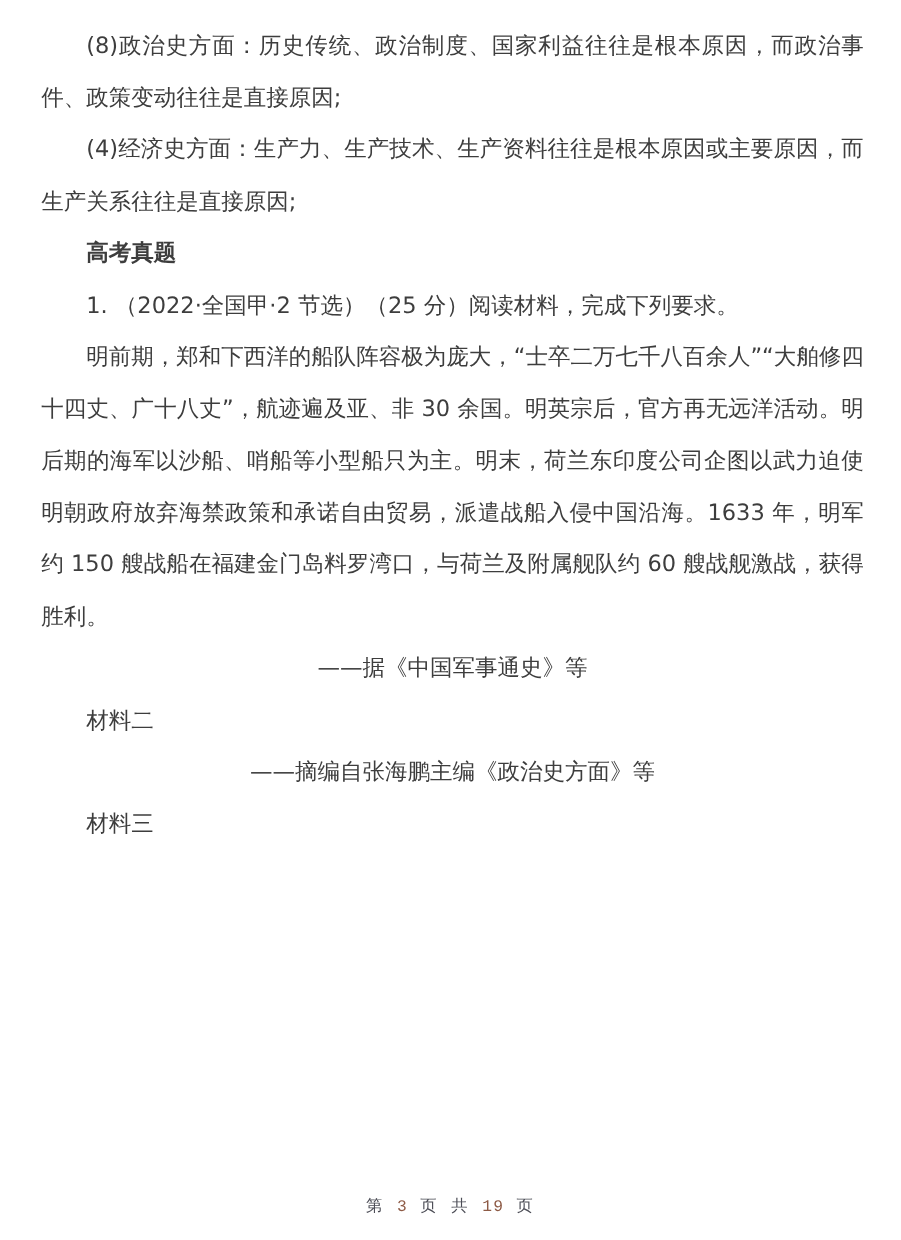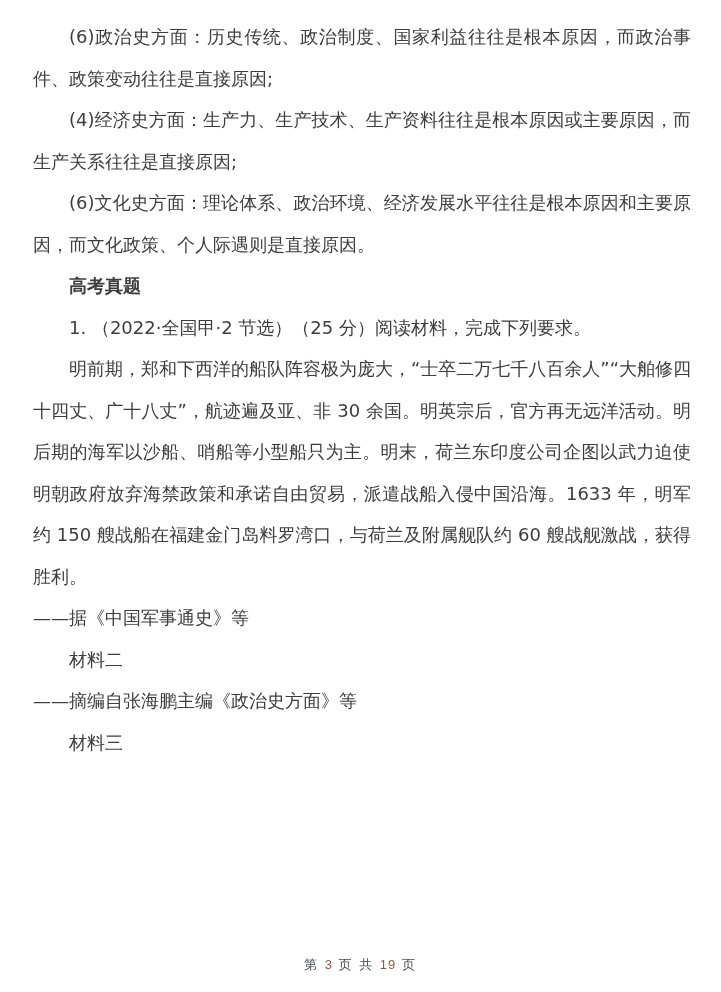--- a/index.html
+++ b/index.html
@@ -29,47 +29,46 @@
     word-break: break-all;
   }
   .indent {
     text-indent: 2em;
   }
   .heading {
     font-weight: bold;
     text-indent: 2em;
   }
   .source {
-    text-align: left;
+    text-align: center;
     text-indent: 0;
   }
   .footer {
     position: absolute;
     left: 0;
     bottom: 18px;
     width: 100%;
     text-align: center;
-    font-family: Liberation Sans, sans-serif;
+    font-family: Liberation Mono, monospace;
     font-size: 13px;
     color: #4b4c55;
     letter-spacing: 2px;
   }
   .footer .num {
     color: #8d5a45;
     letter-spacing: 1px;
   }
 </style>
 </head>
 <body>
 
 <div class="page">
   <div class="content">
-    <p class="para indent">(6)政治史方面：历史传统、政治制度、国家利益往往是根本原因，而政治事件、政策变动往往是直接原因;</p>
+    <p class="para indent">(8)政治史方面：历史传统、政治制度、国家利益往往是根本原因，而政治事件、政策变动往往是直接原因;</p>
     <p class="para indent">(4)经济史方面：生产力、生产技术、生产资料往往是根本原因或主要原因，而生产关系往往是直接原因;</p>
-    <p class="para indent">(6)文化史方面：理论体系、政治环境、经济发展水平往往是根本原因和主要原因，而文化政策、个人际遇则是直接原因。</p>
     <p class="para heading">高考真题</p>
     <p class="para indent">1. （2022·全国甲·2 节选）（25 分）阅读材料，完成下列要求。</p>
     <p class="para indent">明前期，郑和下西洋的船队阵容极为庞大，“士卒二万七千八百余人”“大舶修四十四丈、广十八丈”，航迹遍及亚、非 30 余国。明英宗后，官方再无远洋活动。明后期的海军以沙船、哨船等小型船只为主。明末，荷兰东印度公司企图以武力迫使明朝政府放弃海禁政策和承诺自由贸易，派遣战船入侵中国沿海。1633 年，明军约 150 艘战船在福建金门岛料罗湾口，与荷兰及附属舰队约 60 艘战舰激战，获得胜利。</p>
     <p class="para source">——据《中国军事通史》等</p>
     <p class="para indent">材料二</p>
     <p class="para source">——摘编自张海鹏主编《政治史方面》等</p>
     <p class="para indent">材料三</p>
   </div>
 
   <div class="footer">

